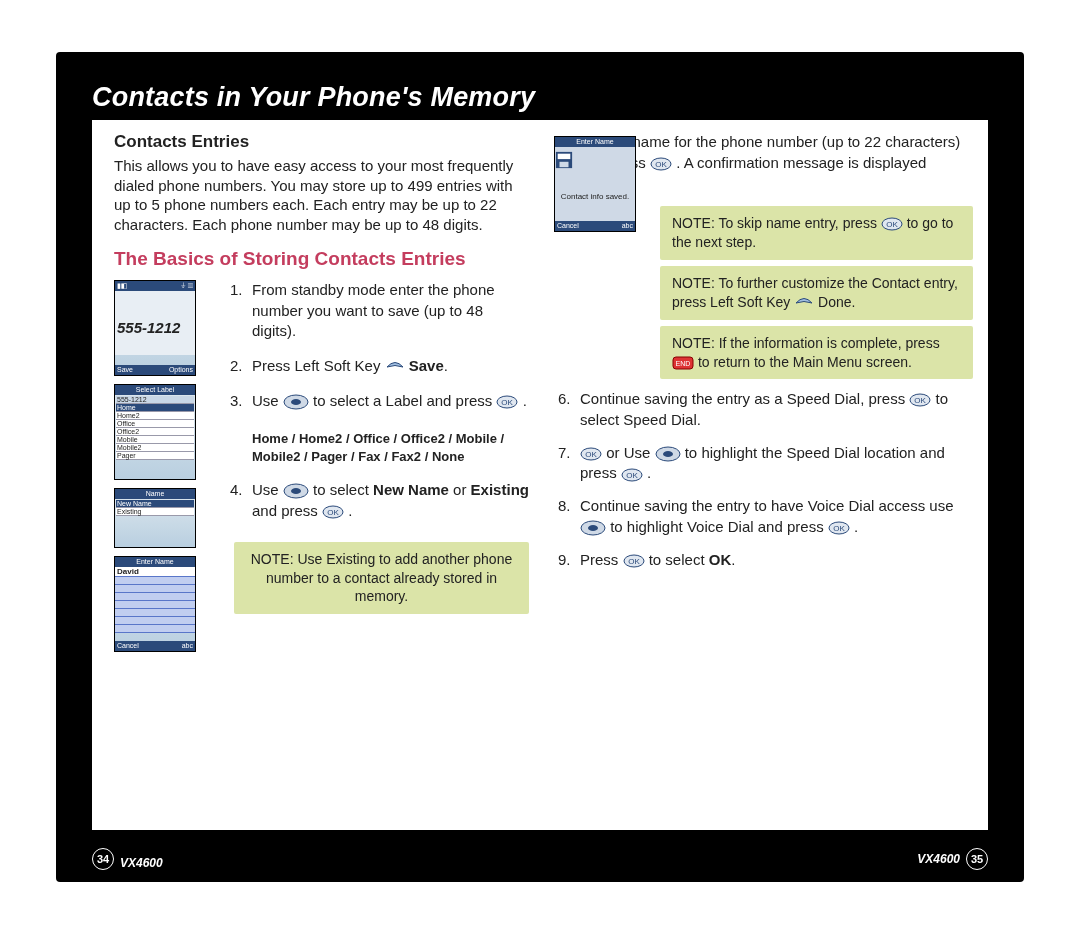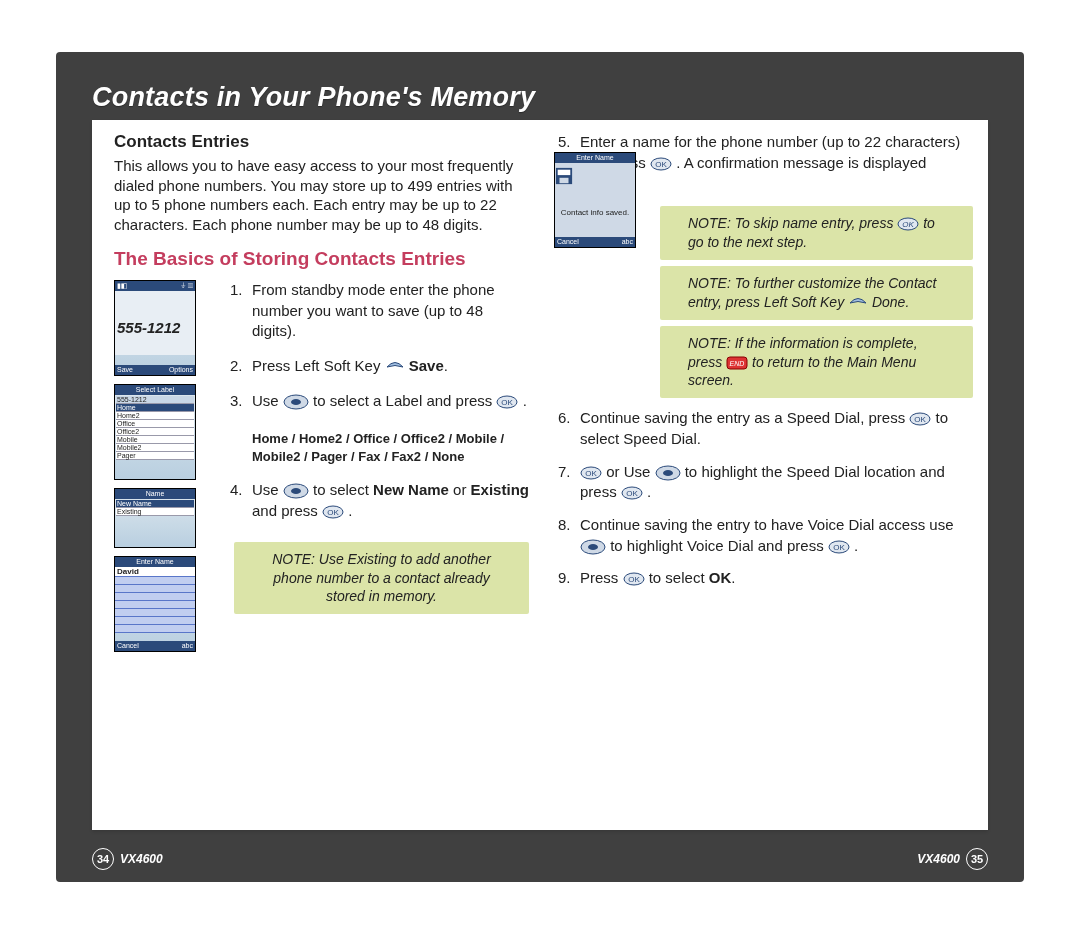--- a/index.html
+++ b/index.html
@@ -10,21 +10,21 @@
     height: 949px;
     font-family: Helvetica, Arial, sans-serif;
     color: #222;
   }
   .outer-margin {
     position: absolute;
     left: 56px;
     top: 52px;
     width: 968px;
     height: 830px;
-    background: #404040;
+    background: #000000;
     border-radius: 4px;
   }
   .header-title {
     position: absolute;
     left: 36px;
     top: 30px;
     font-size: 27px;
     font-style: italic;
     font-weight: bold;
     color: #fff;
@@ -86,37 +86,36 @@
     line-height: 1.38;
   }
   .steps li { margin-bottom: 14px; }
   .steps ol { padding-left: 18px; margin:0; }
   .bold { font-weight: bold; }
   .labels-line { font-family: Helvetica, Arial, sans-serif; font-weight:bold; font-size:13px; margin-top:19px;}
 
   .note-box {
     background: #dbe4a8;
     border-radius: 2px;
-    font-style: italic;
     font-size: 14px;
-    padding: 8px 28px;
+    padding: 8px 12px;
     margin: 6px 0 6px 0;
     line-height: 1.35;
   }
 
   .icon-softkey, .icon-ok, .icon-nav, .icon-end {
     display: inline-block;
     vertical-align: middle;
   }
 
   .right-phone {
     width: 82px;
     position: absolute;
     left: -4px;
-    top: 20px;
+    top: 4px;
     border:1px solid #000;
     height:96px;
     background:#cfd9e6;
     font-size:7px;
     box-sizing:border-box;
   }
   .right-phone .tbar{background:#2b4a7a;color:#fff;text-align:center;height:10px;line-height:10px;font-size:7px;}
   .right-phone .msg{ padding:18px 4px 0 4px; font-size:8px; text-align:center;}
   .right-phone .floppy{ width:18px;height:18px;margin:4px auto; }
   .right-phone .bb{position:absolute;bottom:0;left:0;right:0;background:#2b4a7a;color:#fff;height:10px;line-height:10px;display:flex;justify-content:space-between;padding:0 2px;font-size:7px;}
@@ -141,21 +140,21 @@
     position: absolute;
     bottom: 12px;
     color: #fff;
     font-size: 12px;
     font-style: italic;
     font-weight: bold;
     display: flex;
     align-items: center;
     gap:6px;
   }
-  .footer-left { left: 36px; }
+  .footer-left { left: 36px; align-items: flex-end; }
   .footer-right { right: 36px; }
   .pagecircle {
     width: 20px; height: 20px; border: 1.5px solid #fff; border-radius: 50%;
     display: inline-flex; align-items:center; justify-content:center;
     font-style: normal; font-weight: bold; font-size: 11px; color:#fff;
   }
 
   .right-notes { margin-left: 102px; margin-top: 4px; margin-bottom: 10px; }
 </style>
 </head>

